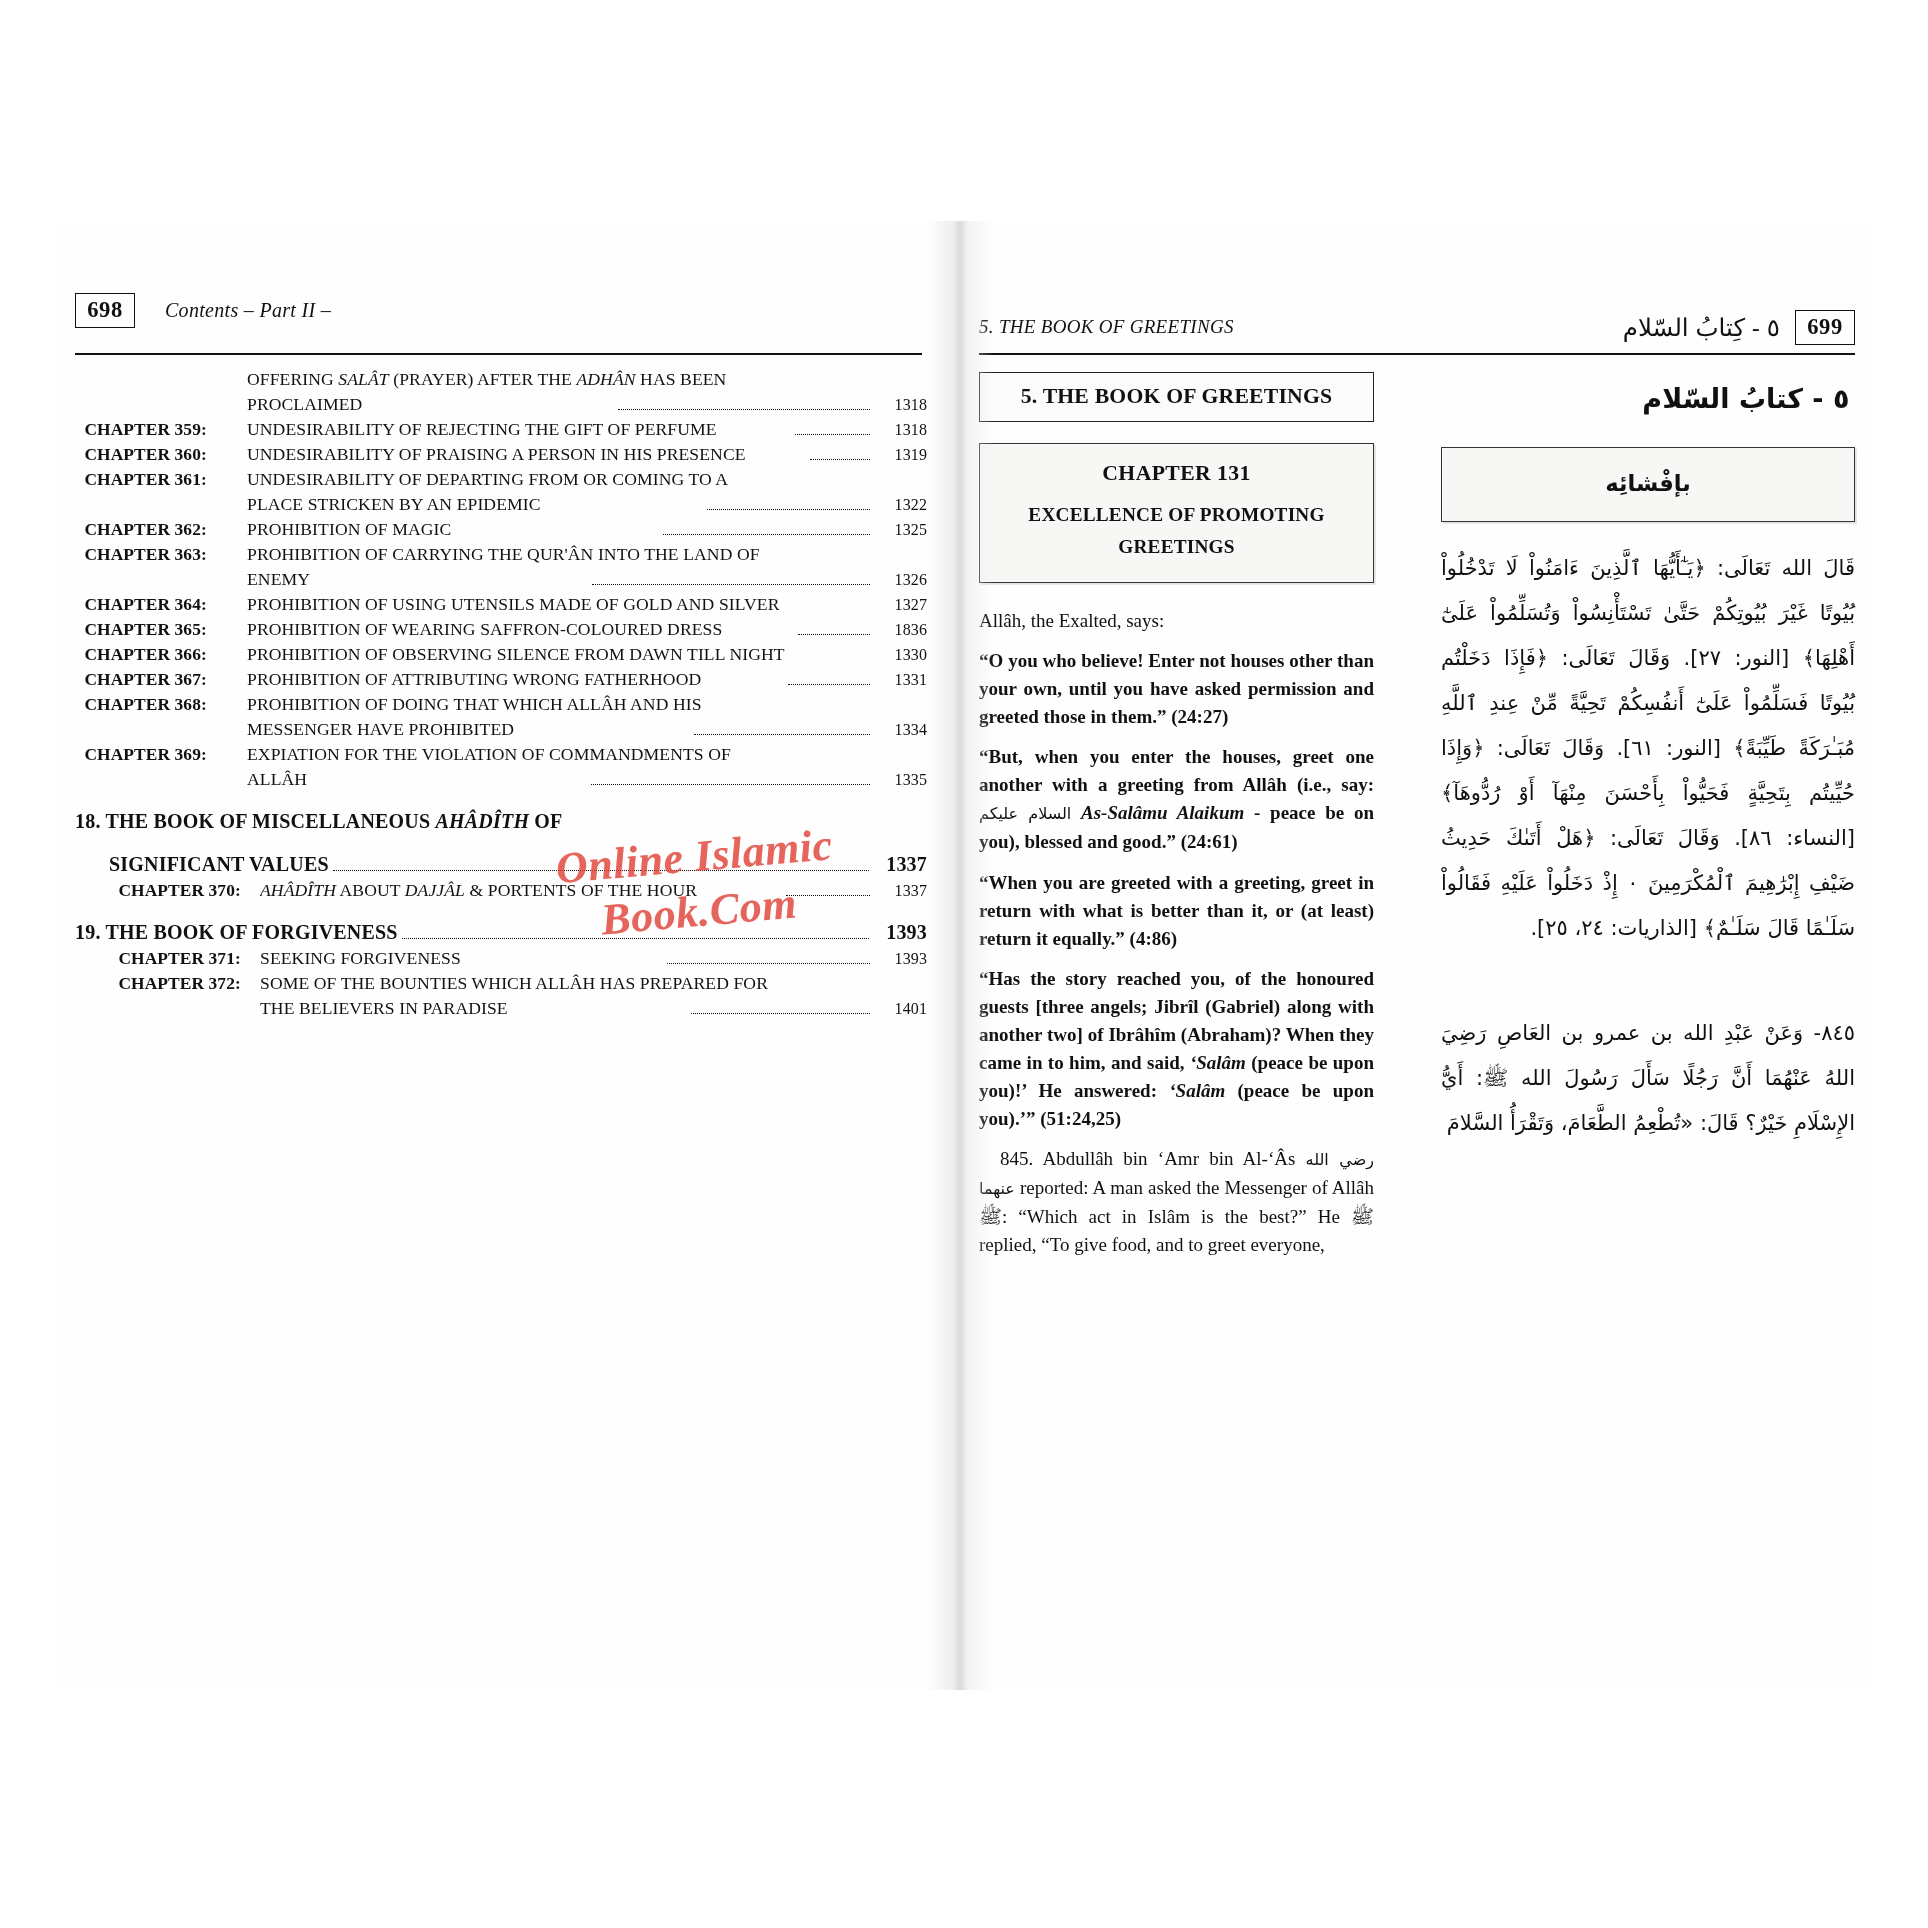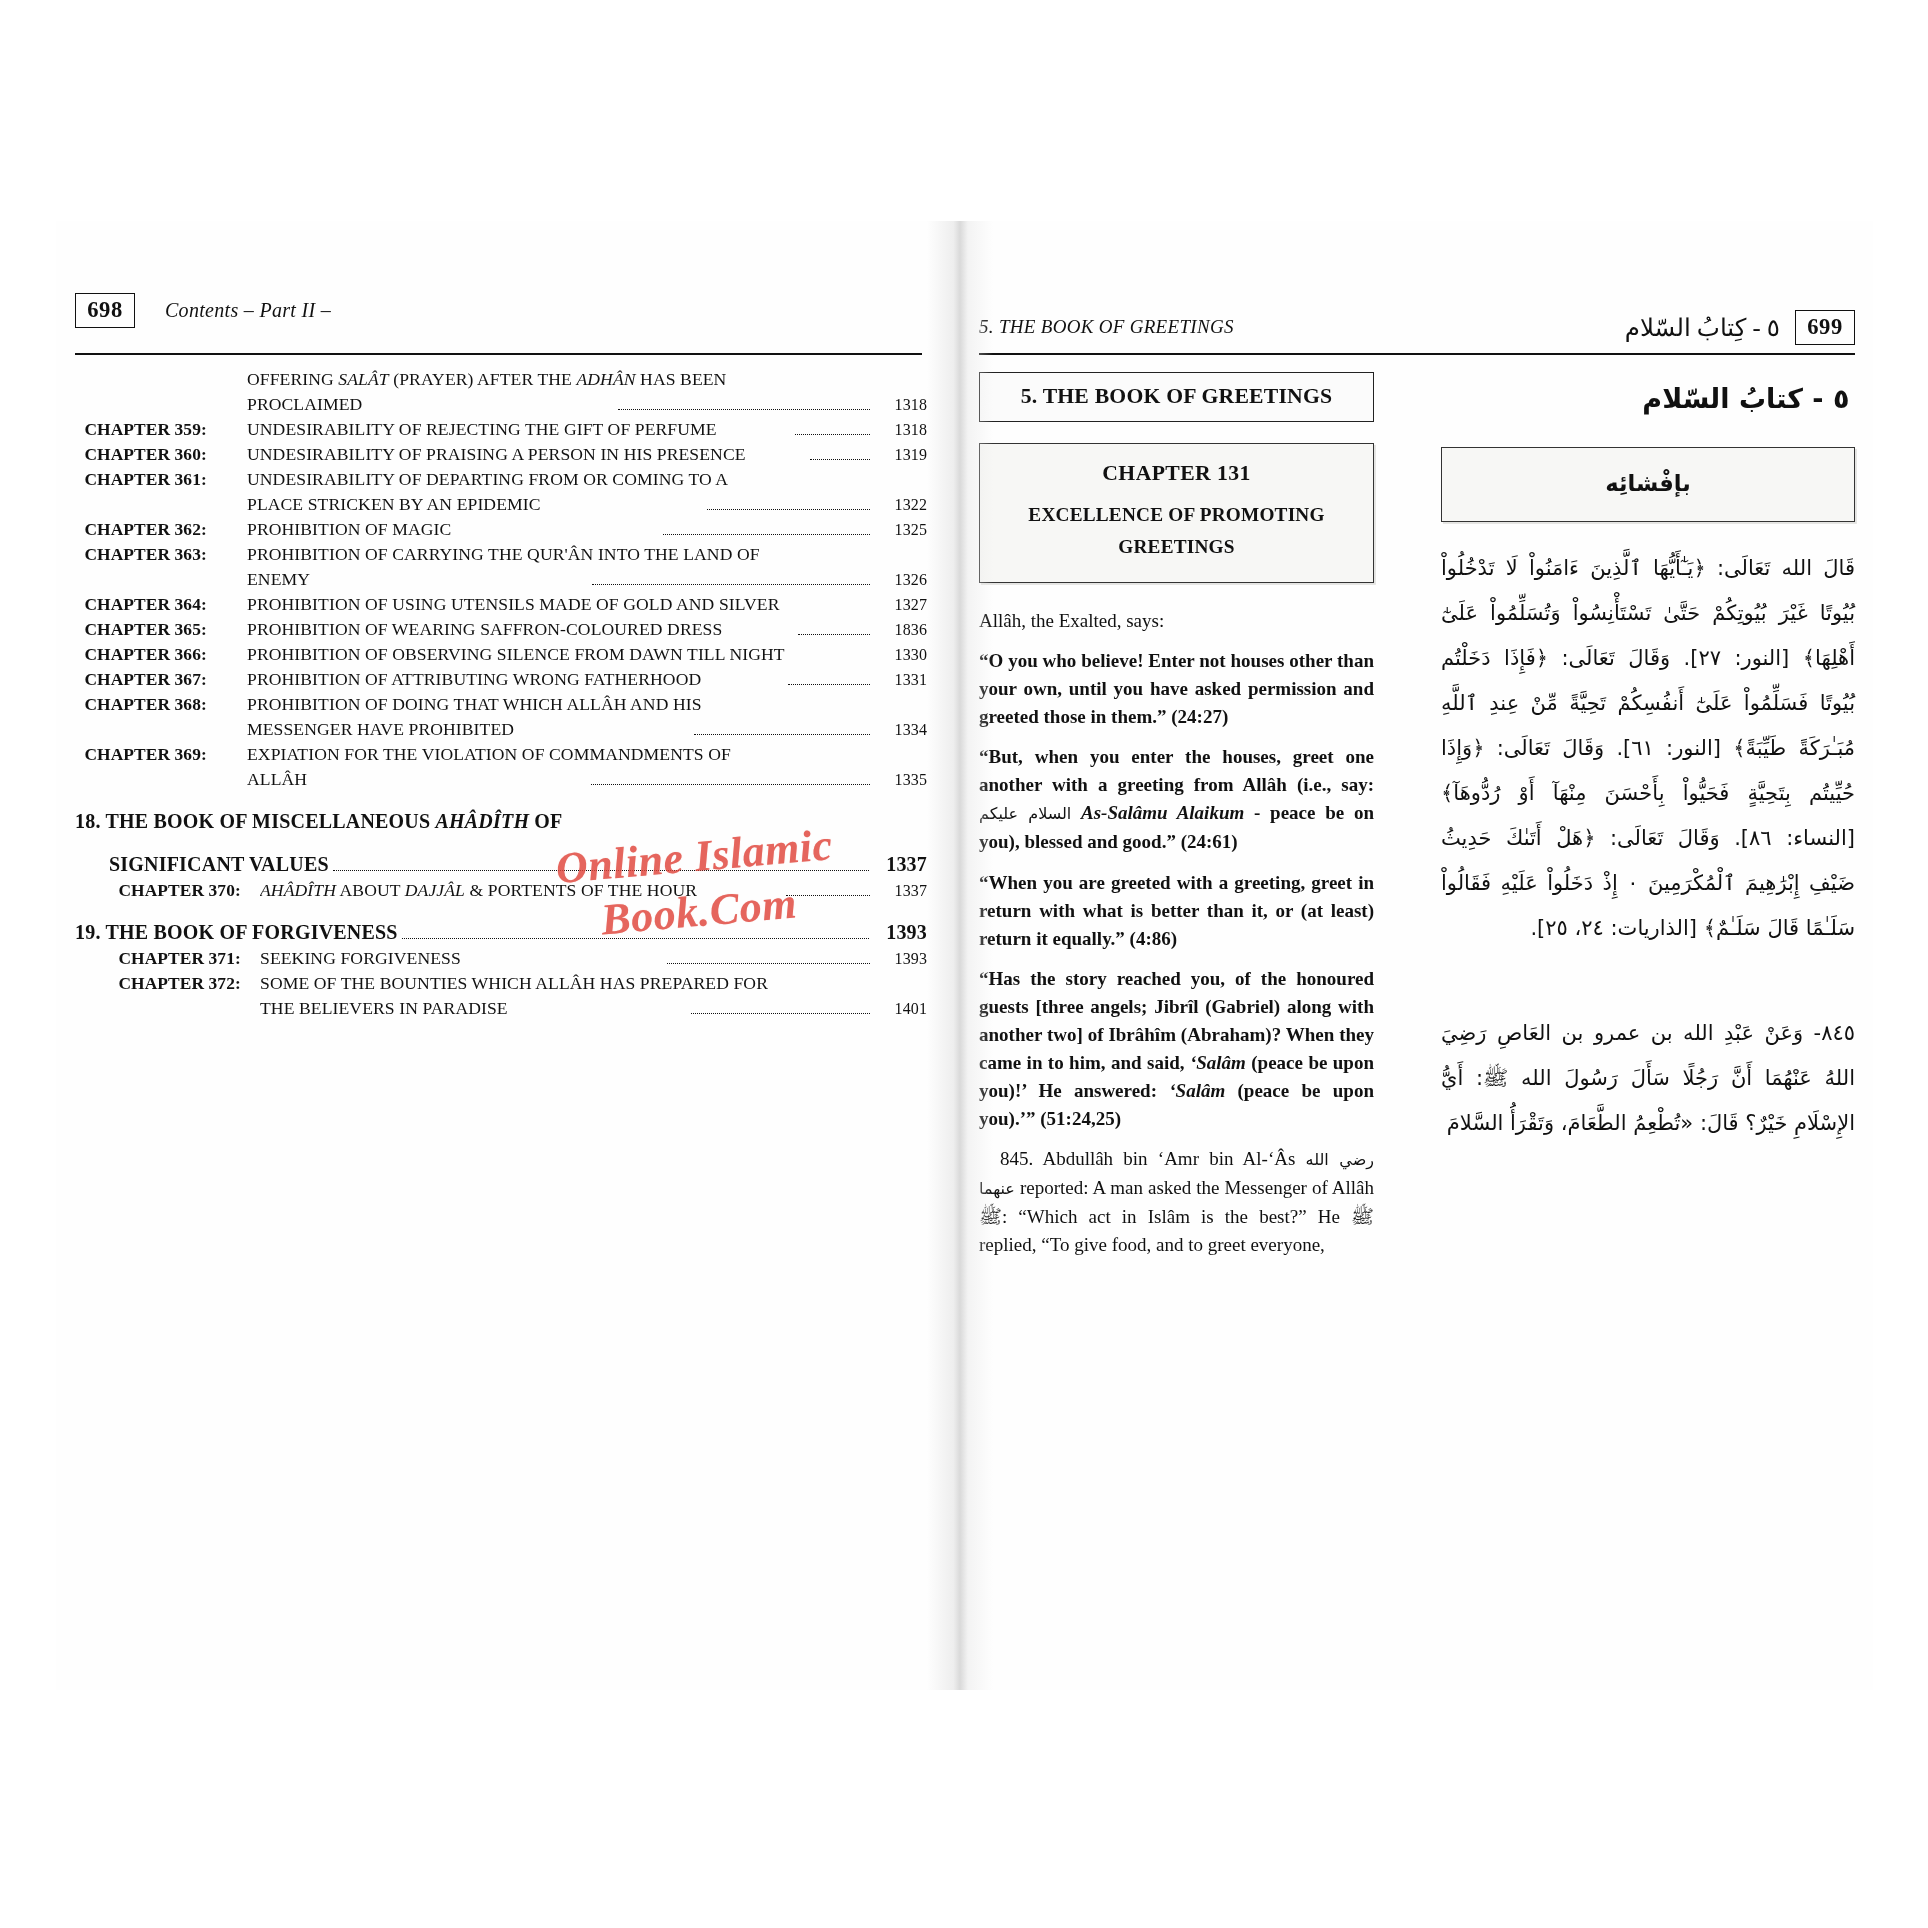--- a/index.html
+++ b/index.html
@@ -178,21 +178,21 @@
   }
   .hdr-right .hdr-title {
     font-size: 19px;
     font-style: italic;
     letter-spacing: 0.3px;
     font-variant: small-caps;
   }
   .hdr-right .ar {
     font-size: 24.5px;
     direction: rtl;
-    font-family: Liberation Serif, serif;
+    font-family: Liberation Sans, sans-serif;
     margin-right: 15px;
   }
   .hdr-right .pagebox { }
   .hdr-rule-r {
     position: absolute;
     left: 19px;
     top: 132px;
     width: 876px;
     height: 1.9px;
     background: #111;

